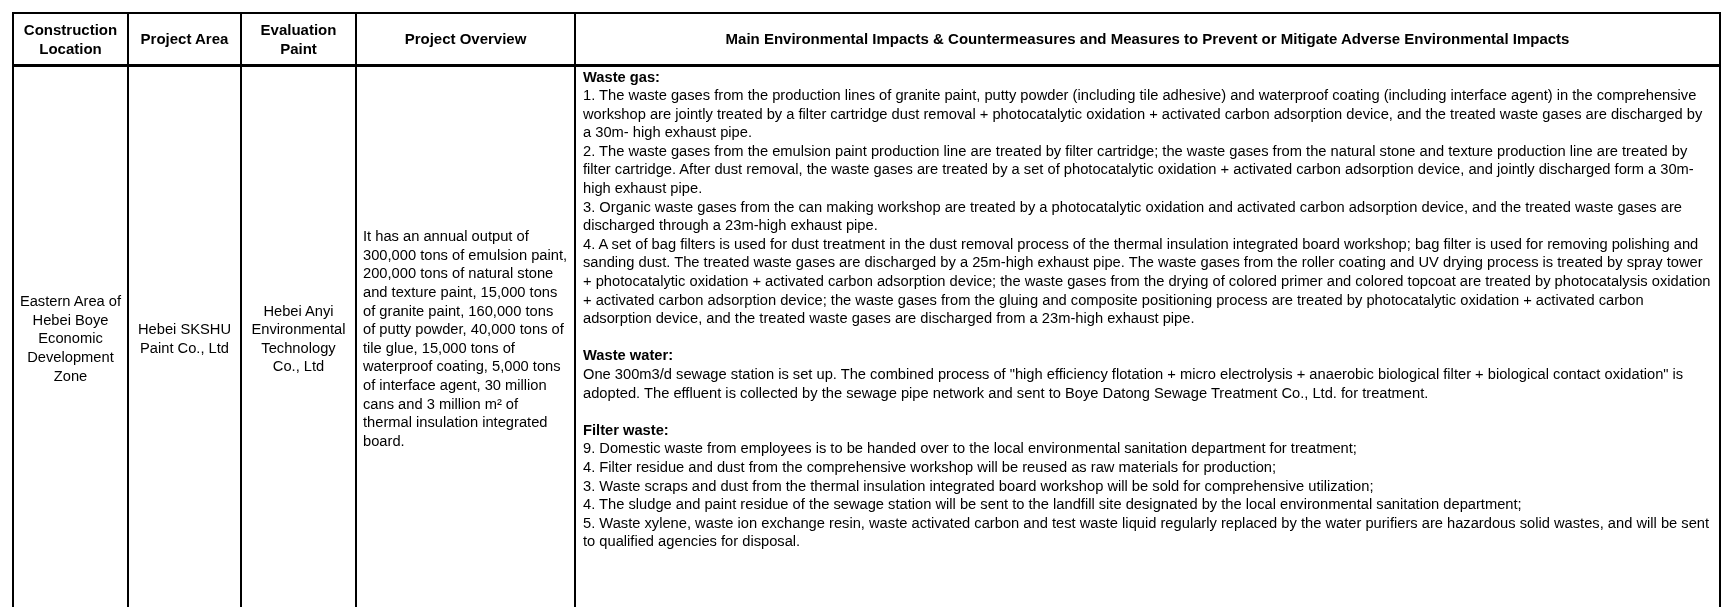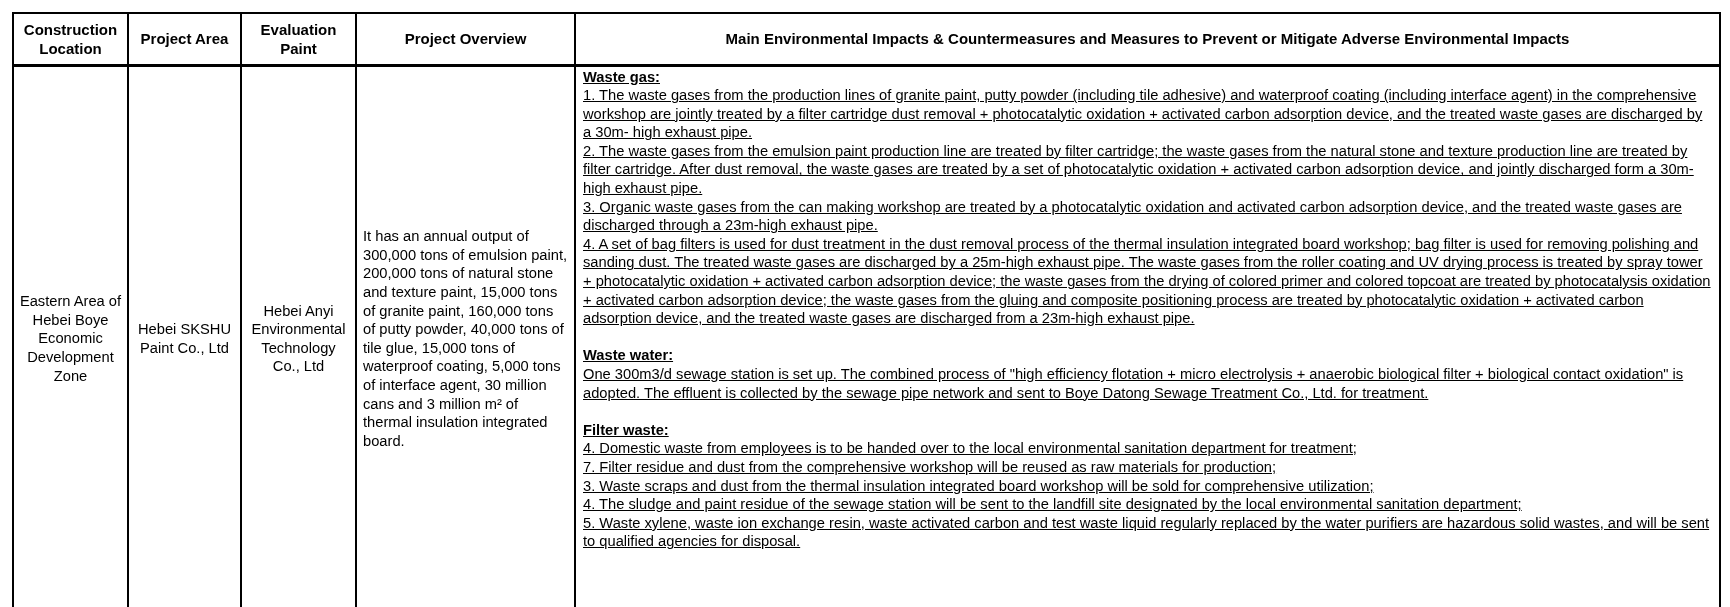--- a/index.html
+++ b/index.html
@@ -38,21 +38,21 @@
     padding: 3px 4px;
   }
   .eia tbody tr { height: 547px; }
   td.center { text-align: center; }
   td.overview { text-align: left; padding: 3px 6px; }
   td.impacts {
     vertical-align: top;
     text-align: left;
     padding: 1px 8px 6px 7px;
   }
-  .impact-section { margin-top: 18.6px; text-decoration: underline; }
+  .impact-section { margin-top: 18.6px; }
   .impact-section:first-child { margin-top: 0; }
   .impact-heading { font-weight: bold; }
   .impact-para { margin: 0; }
 </style>
 </head>
 <body>
 
 <table class="eia">
   <colgroup>
     <col style="width:115px">
@@ -83,22 +83,22 @@
           <div class="impact-para">2. The waste gases from the emulsion paint production line are treated by filter cartridge; the waste gases from the natural stone and texture production line are treated by filter cartridge. After dust removal, the waste gases are treated by a set of photocatalytic oxidation + activated carbon adsorption device, and jointly discharged form a 30m-high exhaust pipe.</div>
           <div class="impact-para">3. Organic waste gases from the can making workshop are treated by a photocatalytic oxidation and activated carbon adsorption device, and the treated waste gases are discharged through a 23m-high exhaust pipe.</div>
           <div class="impact-para">4. A set of bag filters is used for dust treatment in the dust removal process of the thermal insulation integrated board workshop; bag filter is used for removing polishing and sanding dust. The treated waste gases are discharged by a 25m-high exhaust pipe. The waste gases from the roller coating and UV drying process is treated by spray tower + photocatalytic oxidation + activated carbon adsorption device; the waste gases from the drying of colored primer and colored topcoat are treated by photocatalysis oxidation + activated carbon adsorption device; the waste gases from the gluing and composite positioning process are treated by photocatalytic oxidation + activated carbon adsorption device, and the treated waste gases are discharged from a 23m-high exhaust pipe.</div>
         </div>
         <div class="impact-section">
           <div class="impact-heading">Waste water:</div>
           <div class="impact-para">One 300m3/d sewage station is set up. The combined process of "high efficiency flotation + micro electrolysis + anaerobic biological filter + biological contact oxidation" is adopted. The effluent is collected by the sewage pipe network and sent to Boye Datong Sewage Treatment Co., Ltd. for treatment.</div>
         </div>
         <div class="impact-section">
           <div class="impact-heading">Filter waste:</div>
-          <div class="impact-para">4. Domestic waste from employees is to be handed over to the local environmental sanitation department for treatment;</div>
-          <div class="impact-para">7. Filter residue and dust from the comprehensive workshop will be reused as raw materials for production;</div>
+          <div class="impact-para">9. Domestic waste from employees is to be handed over to the local environmental sanitation department for treatment;</div>
+          <div class="impact-para">4. Filter residue and dust from the comprehensive workshop will be reused as raw materials for production;</div>
           <div class="impact-para">3. Waste scraps and dust from the thermal insulation integrated board workshop will be sold for comprehensive utilization;</div>
           <div class="impact-para">4. The sludge and paint residue of the sewage station will be sent to the landfill site designated by the local environmental sanitation department;</div>
           <div class="impact-para">5. Waste xylene, waste ion exchange resin, waste activated carbon and test waste liquid regularly replaced by the water purifiers are hazardous solid wastes, and will be sent to qualified agencies for disposal.</div>
         </div>
       </td>
     </tr>
   </tbody>
 </table>
 
 </body></html>

